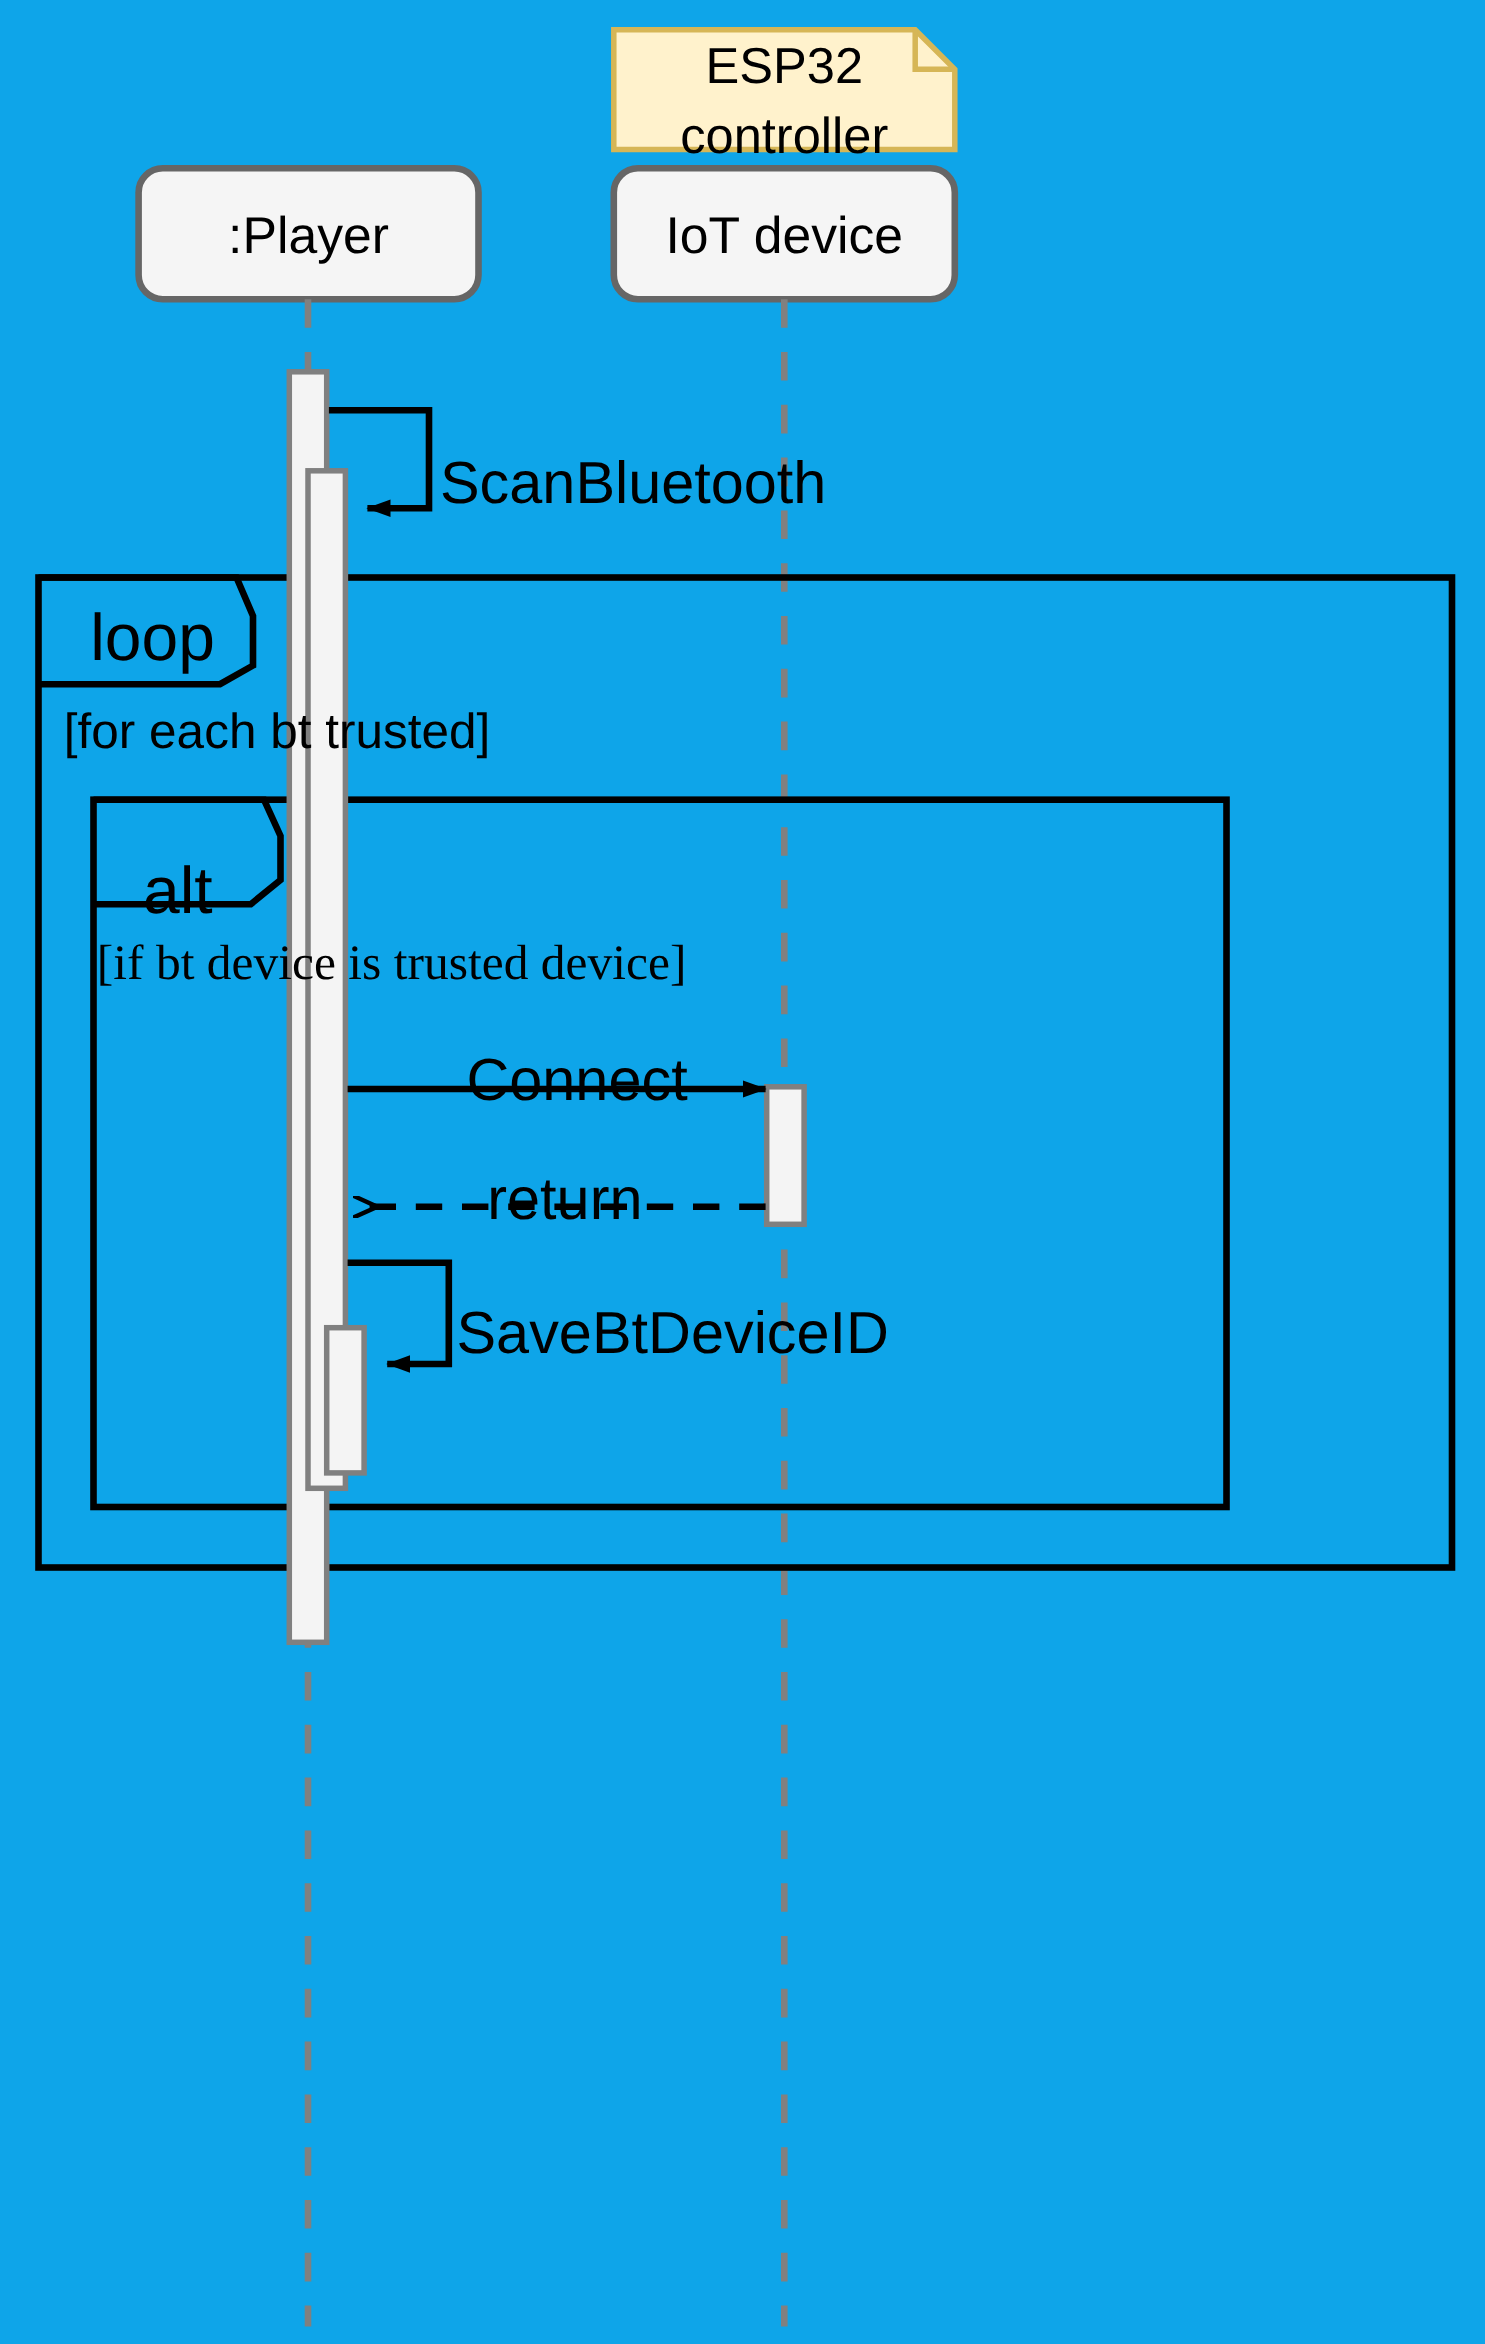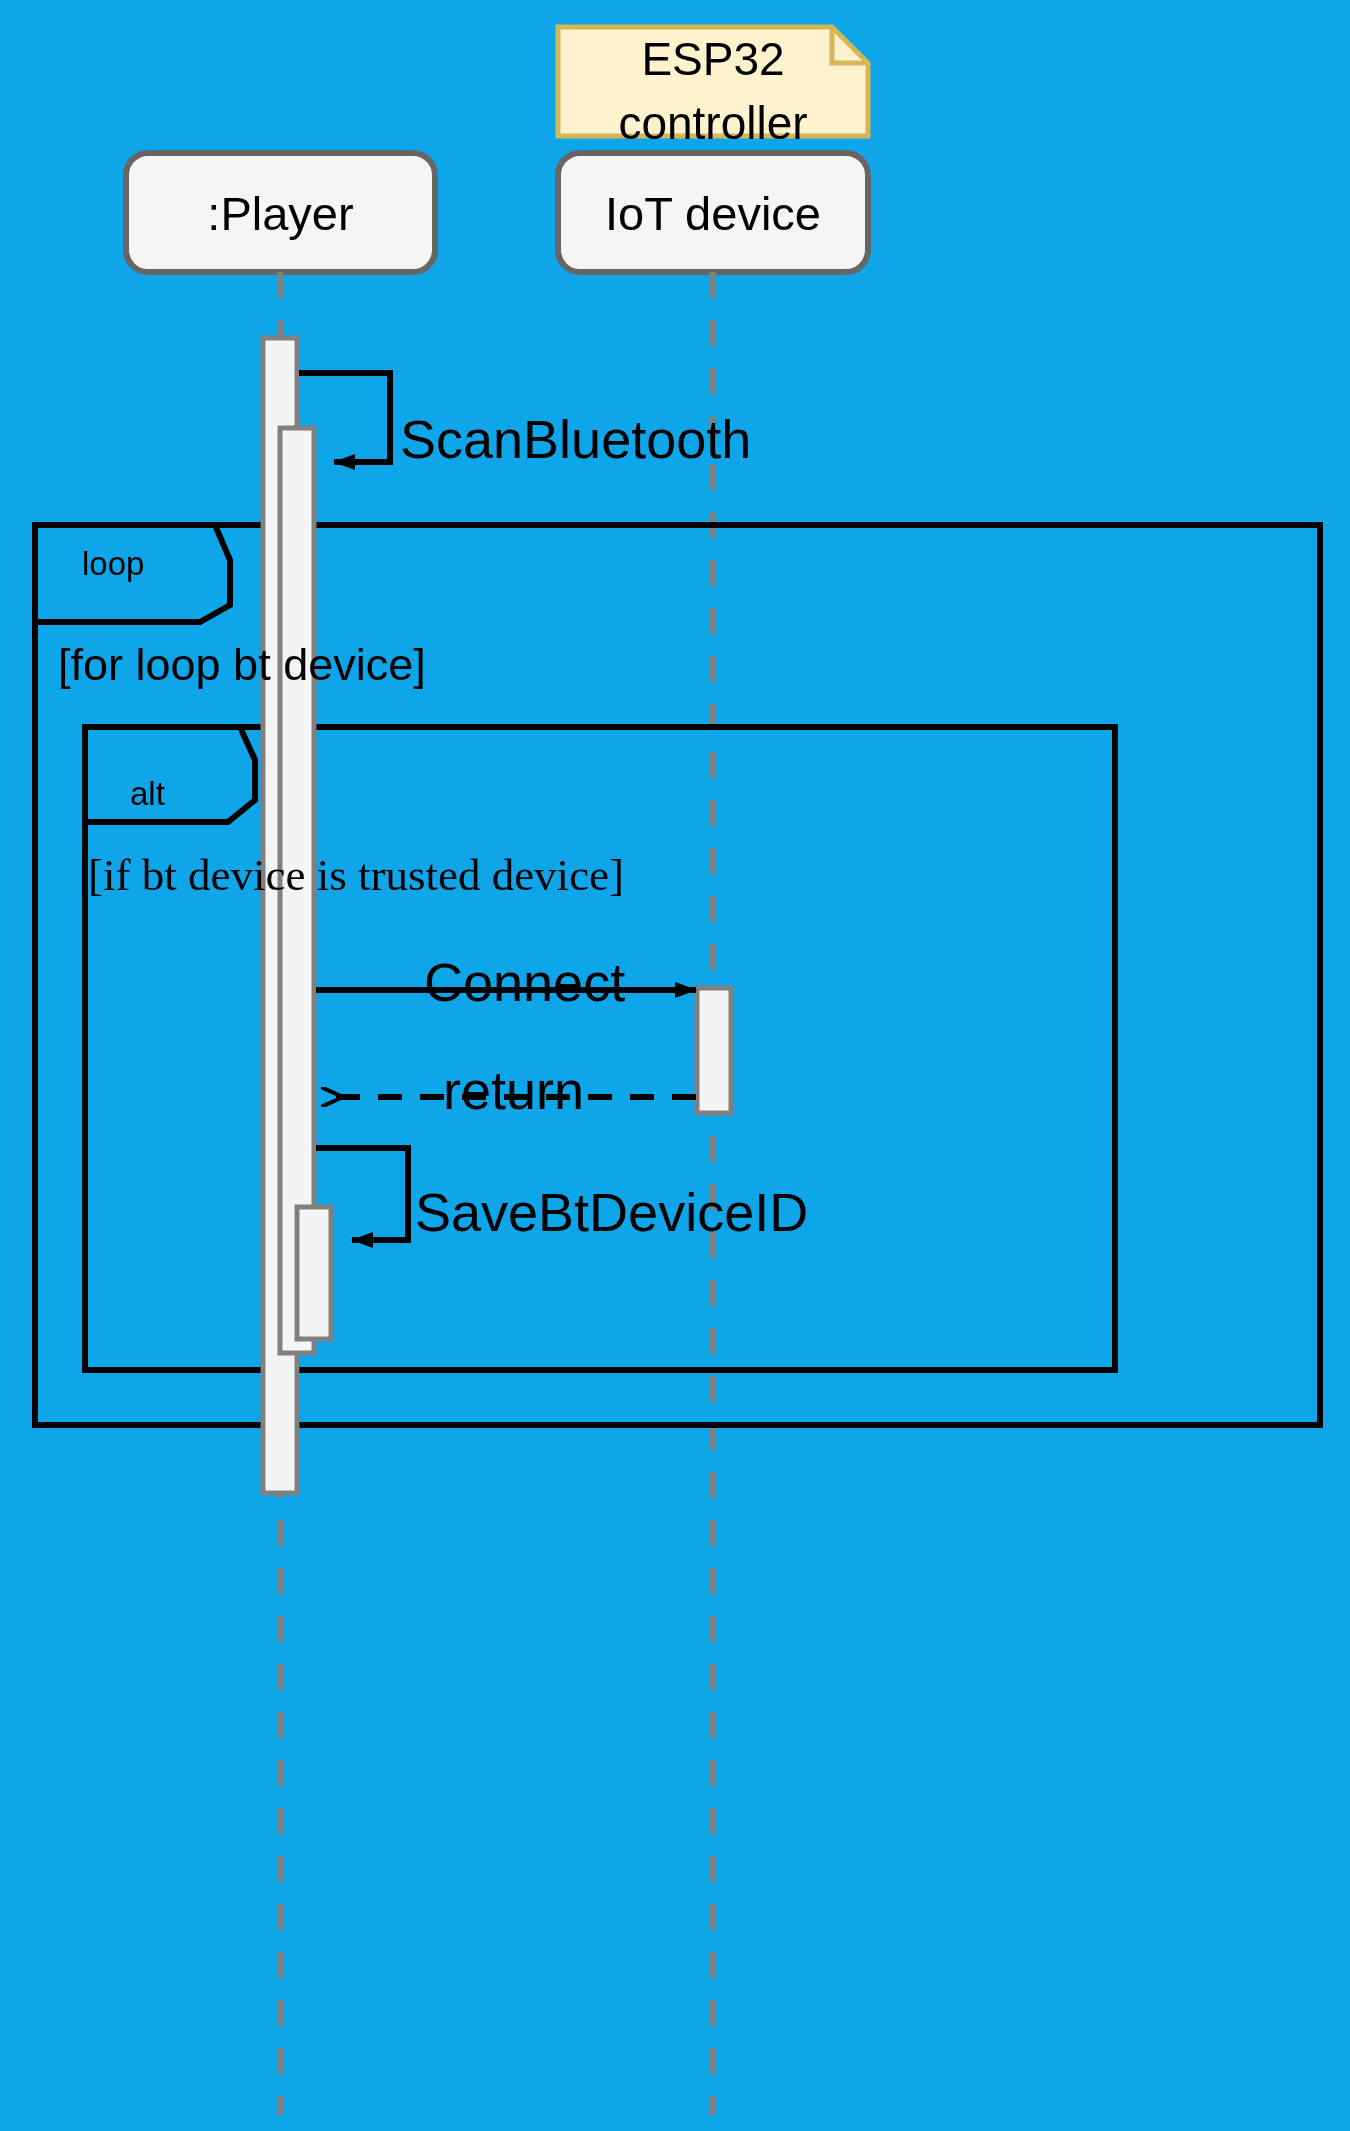--- a/index.html
+++ b/index.html
@@ -3,21 +3,21 @@
 <meta charset="utf-8">
 <style>
   html,body{margin:0;padding:0;background:#ffffff;}
   body{font-family:"Liberation Sans", sans-serif;}
   #stage{position:relative;width:1350px;height:2131px;background:#0ea5e9;overflow:hidden;}
   #stage svg{position:absolute;left:0;top:0;width:1350px;height:2131px;}
   .lbl{position:absolute;color:#000;white-space:pre;line-height:1.12;}
   .note-txt{font-size:46px;text-align:center;width:300px;}
   .life-txt{font-size:47px;text-align:center;width:310px;}
   .msg-txt{font-size:54px;margin-top:20px;}
-  .frag-kw{font-size:33px;}
+  .frag-kw{font-size:60px;}
   .frag-gd{font-size:45px;}
 </style>
 </head>
 <body>
 
 <div id="stage">
 
   <svg viewBox="0 0 1350 2131" xmlns="http://www.w3.org/2000/svg">
 
     <defs>
@@ -82,21 +82,21 @@
 
   <div class="lbl note-txt" style="left:563px; top:34px; width:300px;">ESP32</div>
   <div class="lbl note-txt" style="left:563px; top:82px; width:300px;margin-top:16px;">controller</div>
 
   <div class="lbl life-txt" style="left:558px; top:188px; width:310px;">IoT device</div>
   <div class="lbl life-txt" style="left:126px; top:188px; width:309px;">:Player</div>
 
   <div class="lbl frag-kw" style="left:82px; top:546px;">loop</div>
   <div class="lbl frag-kw" style="left:130px; top:748px;margin-top:28px;">alt</div>
 
-  <div class="lbl frag-gd" style="left:58px; top:640px;">[for loop bt device]</div>
+  <div class="lbl frag-gd" style="left:58px; top:640px;">[for each bt trusted]</div>
   <div class="lbl frag-gd" style="left:88px; top:850px;font-family:Liberation Serif, serif;">[if bt device is trusted device]</div>
 
   <div class="lbl msg-txt" style="left:400px; top:389px;">ScanBluetooth</div>
   <div class="lbl msg-txt" style="left:424px; top:932px;">Connect</div>
   <div class="lbl msg-txt" style="left:443px; top:1040px;">return</div>
   <div class="lbl msg-txt" style="left:415px; top:1162px;">SaveBtDeviceID</div>
 
 </div>
 
 </body></html>

